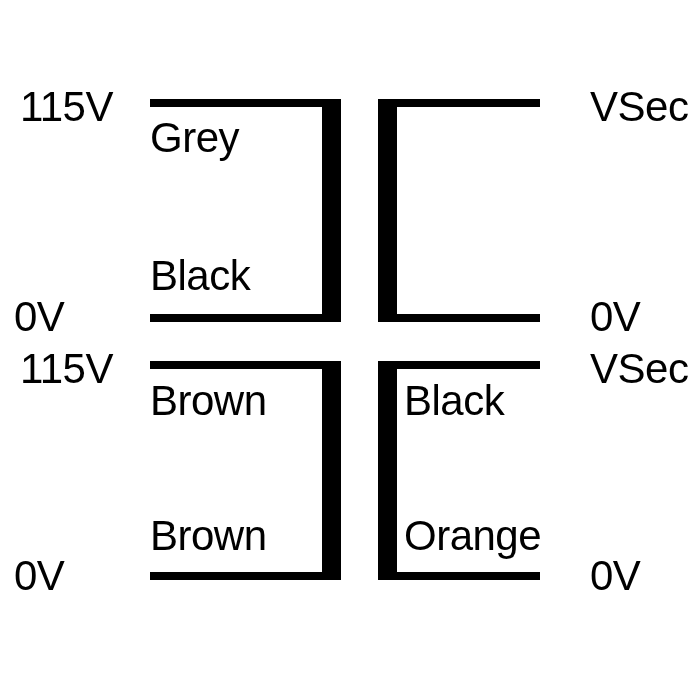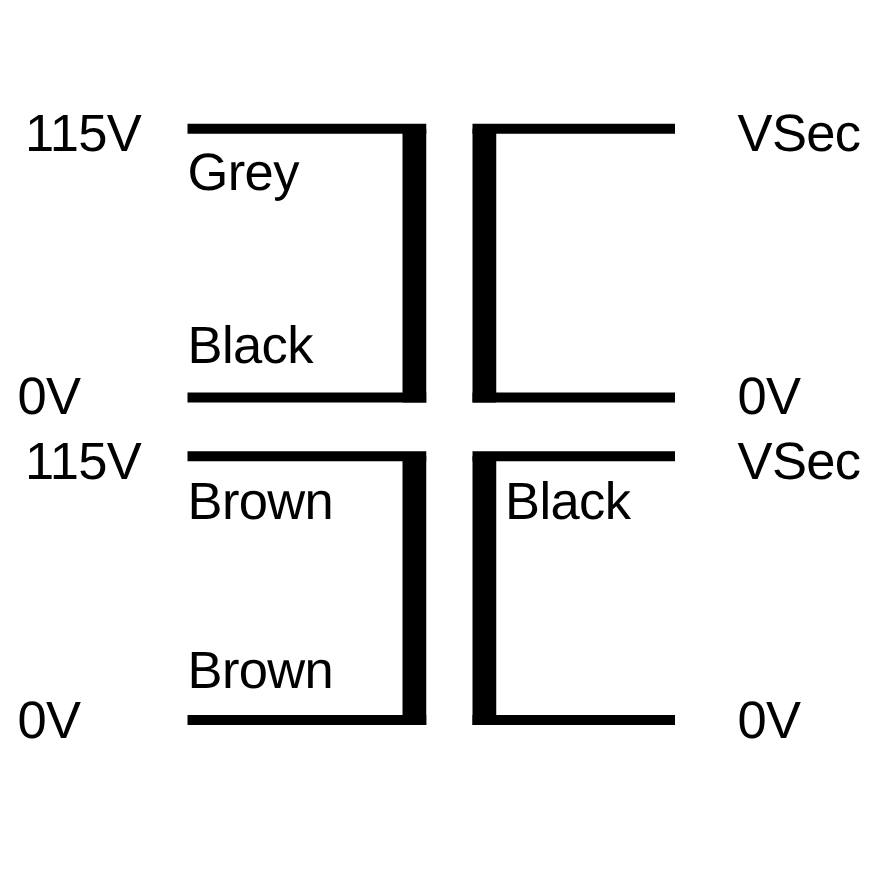--- a/index.html
+++ b/index.html
@@ -80,15 +80,16 @@
   <div class="lbl wire" style="left:150px; top:380px;">Brown</div>
   <div class="lbl wire" style="left:150px; top:515px;">Brown</div>
   <div class="lbl term term-left" style="left:14px; top:555px;">0V</div>
 
   <div class="lead" style="left:378px; top:361px; width:162px; height:8px;"></div>
   <div class="bar" style="left:378px; top:365px; width:19px; height:215px;"></div>
   <div class="lead" style="left:378px; top:572px; width:162px; height:8px;"></div>
 
   <div class="lbl term term-right" style="left:590px; top:348px;">VSec</div>
   <div class="lbl wire" style="left:404px; top:380px;">Black</div>
+  <div class="lbl wire" style="left:404px; top:515px;">Orange</div>
   <div class="lbl term term-right" style="left:590px; top:555px;">0V</div>
 
 </div>
 
 </body></html>

